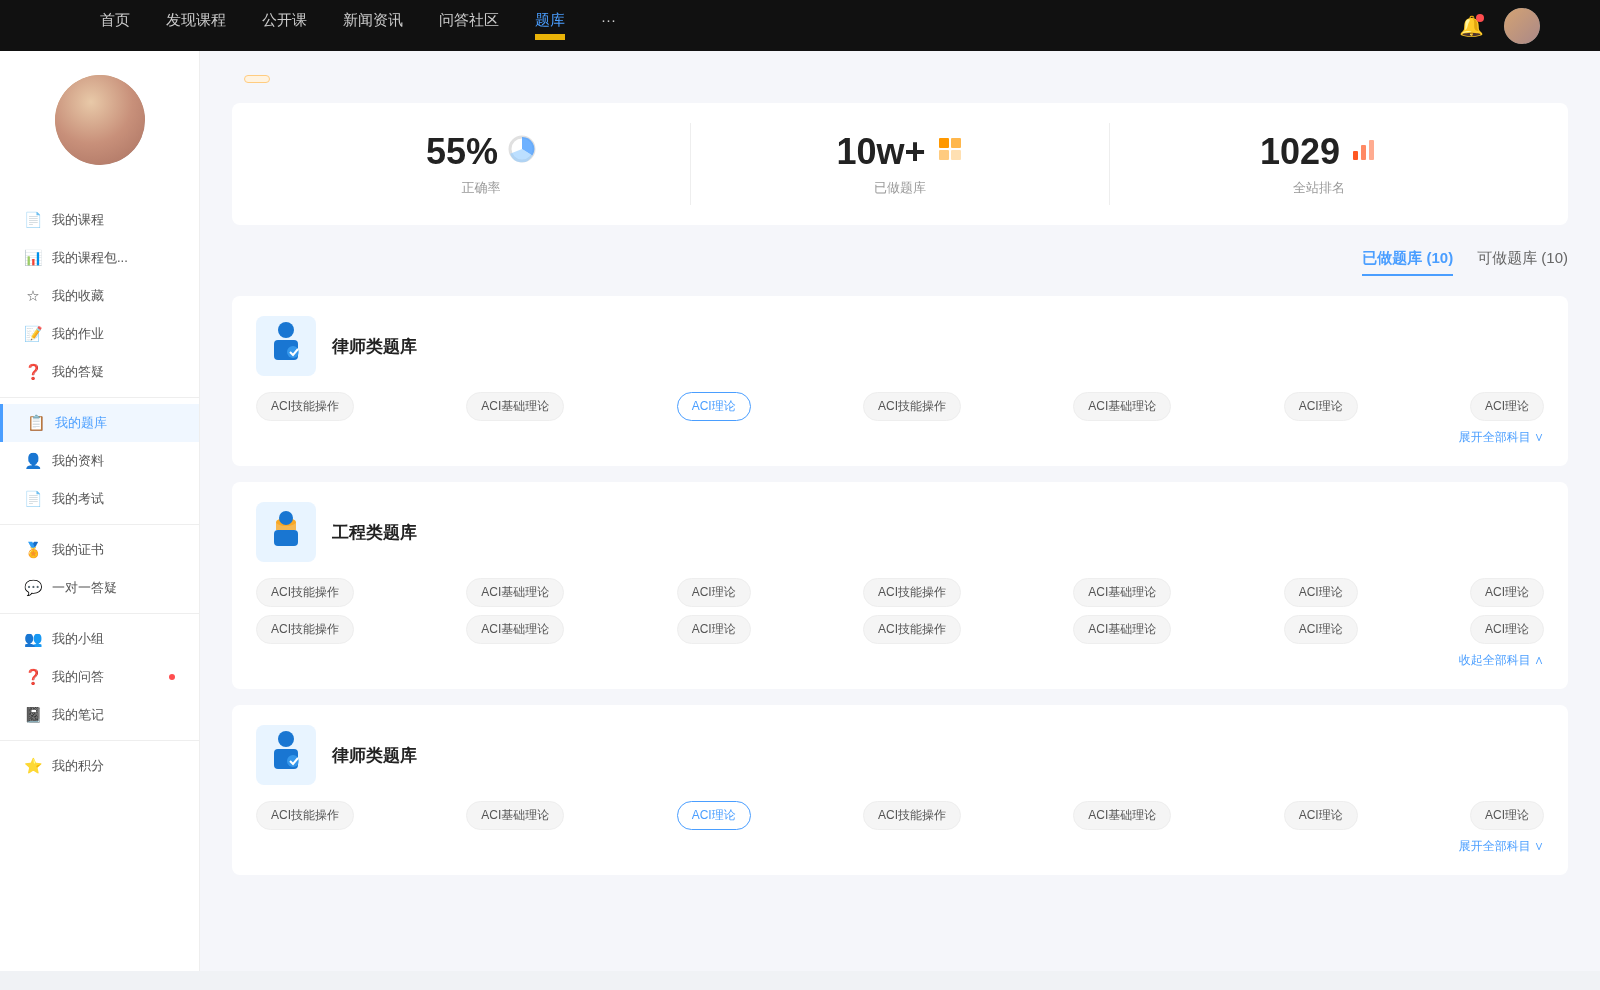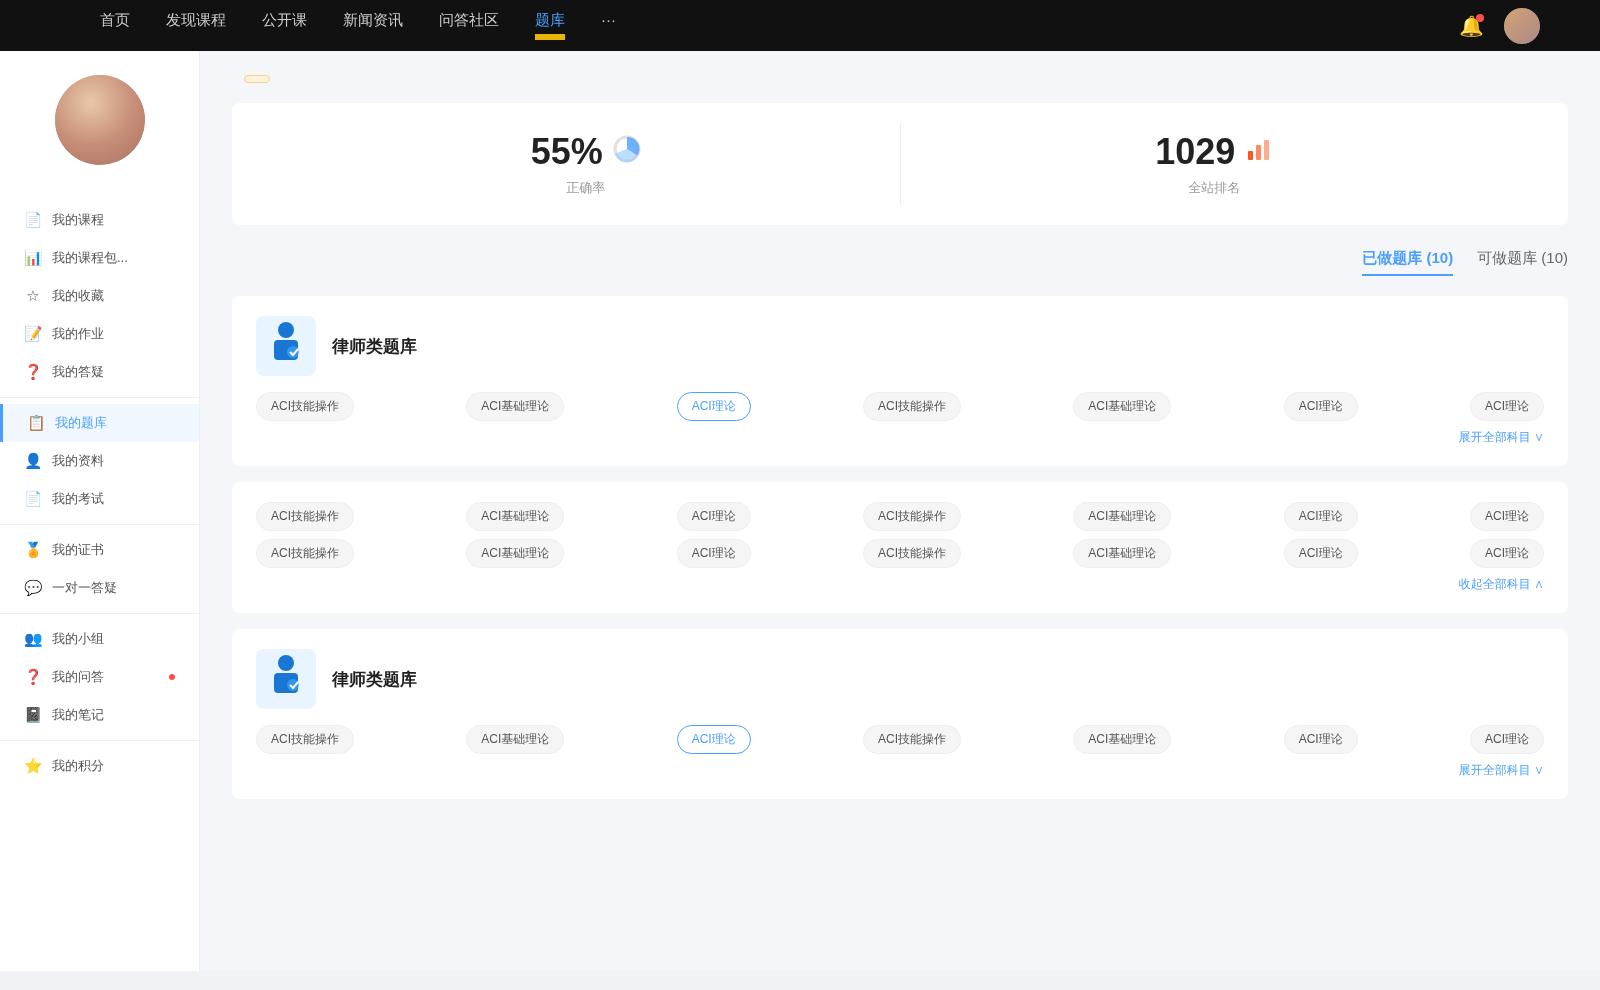--- a/index.html
+++ b/index.html
@@ -182,20 +182,32 @@
       <span class="stat-icon"><svg width="28" height="28" viewBox="0 0 28 28">
                 <circle cx="14" cy="14" r="12" fill="none" stroke="#e0e0e0" stroke-width="3"></circle>
                 <path d="M14 14 L14 2 A12 12 0 0 1 24.4 20.5 Z" fill="#4a9eff" opacity="0.8"></path>
                 <path d="M14 14 L24.4 20.5 A12 12 0 0 1 2.1 18.8 Z" fill="#90caff" opacity="0.6"></path>
               </svg></span>
     </div>
     <span class="stat-label">正确率</span>
   </div>
         <div class="stat-item">
     <div class="stat-top">
+      <span class="stat-value">10w+</span>
+      <span class="stat-icon"><svg width="28" height="28" viewBox="0 0 28 28">
+                <rect x="3" y="3" width="10" height="10" rx="1" fill="#ff9800"></rect>
+                <rect x="15" y="3" width="10" height="10" rx="1" fill="#ff9800" opacity="0.7"></rect>
+                <rect x="3" y="15" width="10" height="10" rx="1" fill="#ff9800" opacity="0.5"></rect>
+                <rect x="15" y="15" width="10" height="10" rx="1" fill="#ff9800" opacity="0.3"></rect>
+              </svg></span>
+    </div>
+    <span class="stat-label">已做题库</span>
+  </div>
+        <div class="stat-item">
+    <div class="stat-top">
       <span class="stat-value">1029</span>
       <span class="stat-icon"><svg width="28" height="28" viewBox="0 0 28 28">
                 <rect x="3" y="16" width="5" height="9" rx="1" fill="#ff5722"></rect>
                 <rect x="11" y="10" width="5" height="15" rx="1" fill="#ff5722" opacity="0.7"></rect>
                 <rect x="19" y="5" width="5" height="20" rx="1" fill="#ff5722" opacity="0.5"></rect>
               </svg></span>
     </div>
     <span class="stat-label">全站排名</span>
   </div>
       </div>
@@ -223,20 +235,31 @@
             <span class="tag">ACI基础理论</span>
             <span class="tag active">ACI理论</span>
             <span class="tag">ACI技能操作</span>
             <span class="tag">ACI基础理论</span>
             <span class="tag">ACI理论</span>
             <span class="tag">ACI理论</span>
           </div>
           <div class="section-footer">展开全部科目 ∨</div>
         </div>
         <div class="bank-section">
+          <div class="bank-header">
+    <div class="bank-icon-wrap">
+      <span class="bank-icon"><svg width="40" height="44" viewBox="0 0 40 44">
+                  <ellipse cx="20" cy="16" rx="10" ry="4" fill="#f9a825"></ellipse>
+                  <rect x="10" y="16" width="20" height="8" fill="#f9a825" opacity="0.8"></rect>
+                  <circle cx="20" cy="12" r="7" fill="#1976d2"></circle>
+                  <rect x="8" y="24" width="24" height="16" rx="4" fill="#1976d2"></rect>
+                </svg></span>
+    </div>
+    <span class="bank-title">工程类题库</span>
+  </div>
           <div class="tags-row">
             <span class="tag">ACI技能操作</span>
             <span class="tag">ACI基础理论</span>
             <span class="tag">ACI理论</span>
             <span class="tag">ACI技能操作</span>
             <span class="tag">ACI基础理论</span>
             <span class="tag">ACI理论</span>
             <span class="tag">ACI理论</span>
           </div>
           <div class="tags-row">

